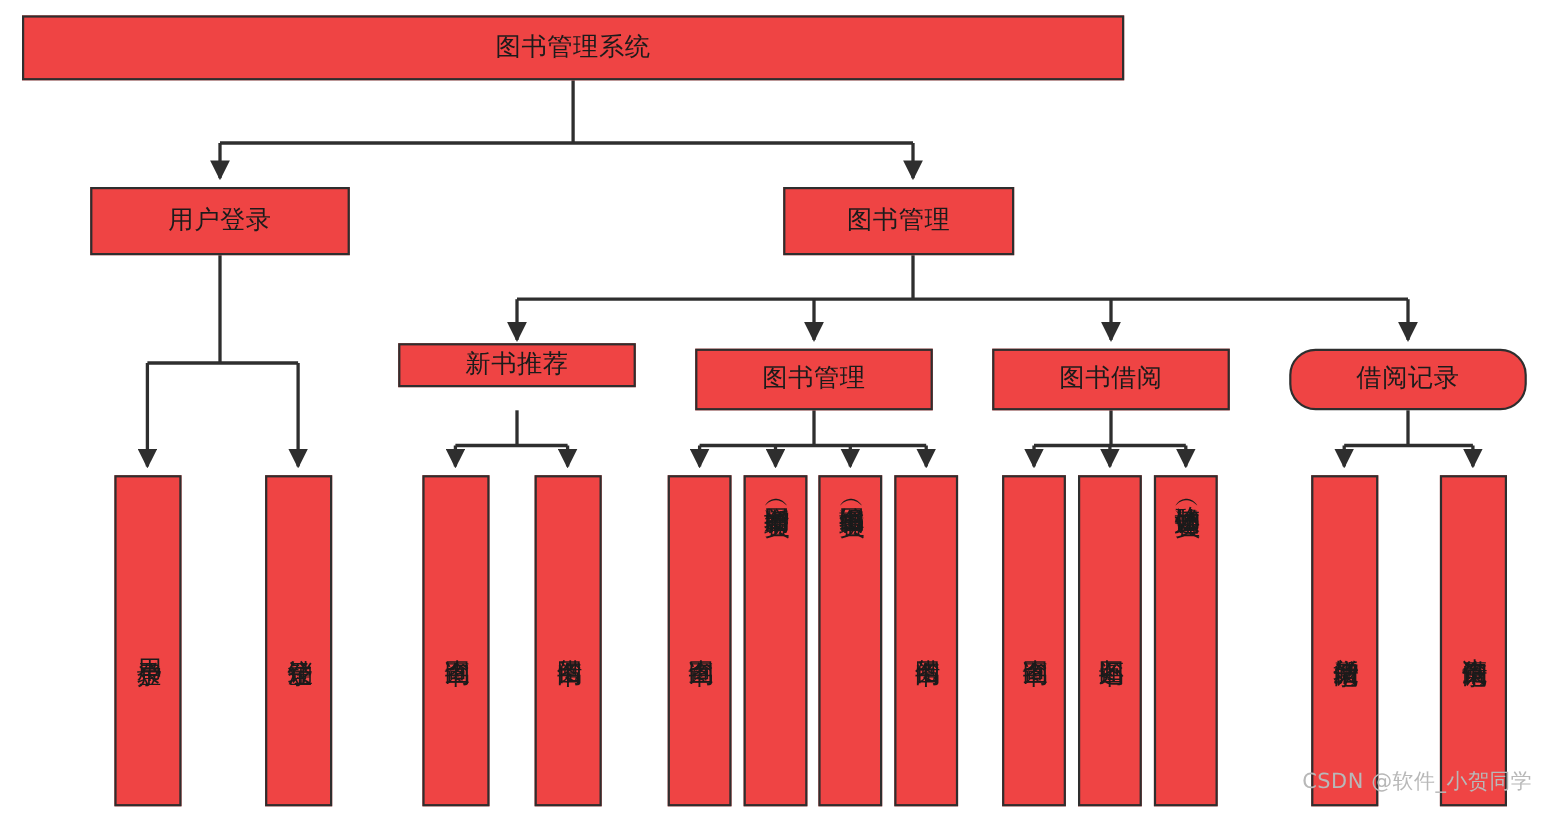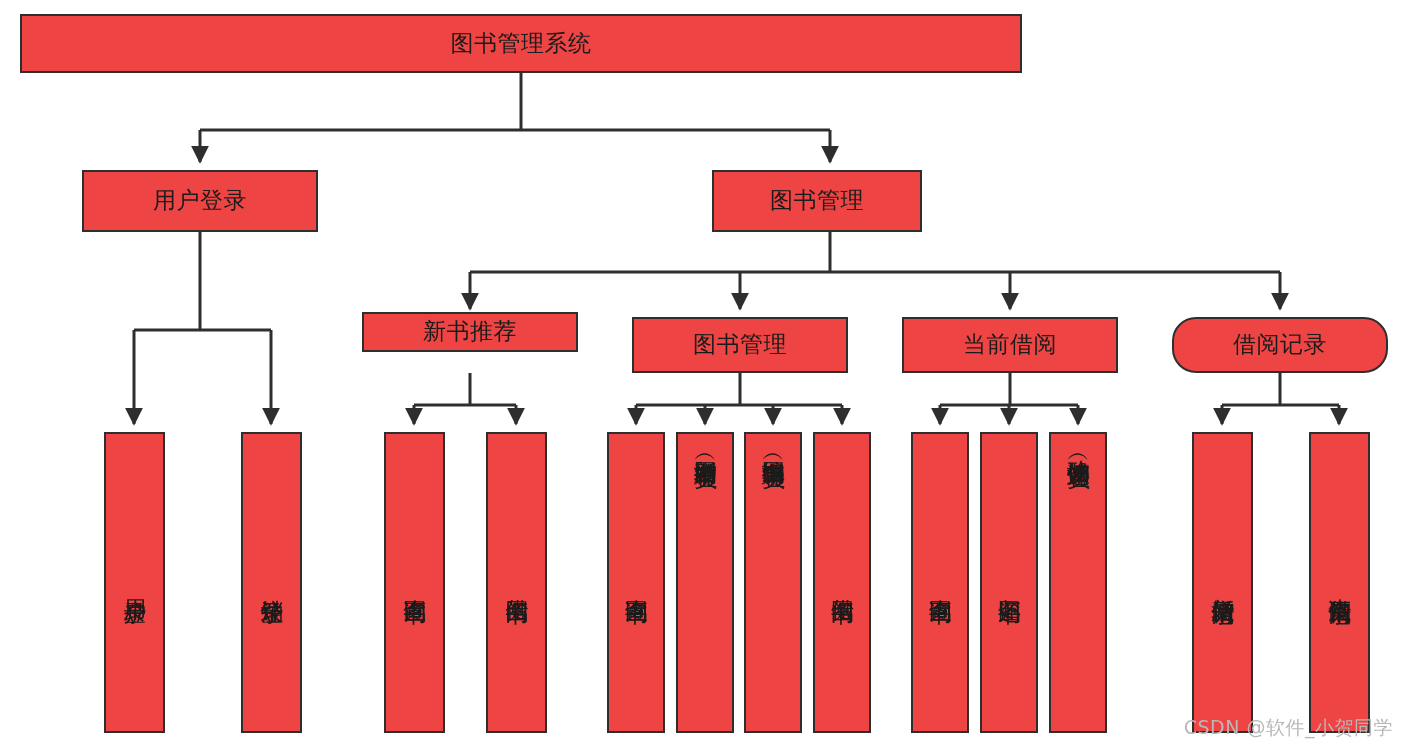--- a/index.html
+++ b/index.html
@@ -55,21 +55,21 @@
     justify-content: center;
     padding-top: 8px;
   }
   .leaf-box.center-v {
     align-items: center;
     padding-top: 0;
   }
   #watermark {
     position: absolute;
     right: 12px;
-    bottom: 6px;
+    bottom: 24px;
     font-size: 19px;
     color: #b8b8b8;
     white-space: nowrap;
     letter-spacing: 0.5px;
     pointer-events: none;
     margin-left: 32px;
   }
 </style>
 </head>
 <body>
@@ -137,21 +137,21 @@
     <span class="node-label-h">图书管理</span>
   </div>
 
   <div class="node-box" style="left:362px; top:312px; width:216px; height:40px;text-align:right;">
     <span class="node-label-h">新书推荐</span>
   </div>
   <div class="node-box" style="left:632px; top:317px; width:216px; height:56px;">
     <span class="node-label-h">图书管理</span>
   </div>
   <div class="node-box" style="left:902px; top:317px; width:216px; height:56px;">
-    <span class="node-label-h">当前借阅</span>
+    <span class="node-label-h">图书借阅</span>
   </div>
   <div class="node-box" style="left:1172px; top:317px; width:216px; height:56px;border-radius:24px;">
     <span class="node-label-h">借阅记录</span>
   </div>
 
   <div class="node-box leaf-box center-v" style="left:104px; top:432px; width:61px; height:301px;">
     <span class="node-label-v">用户登录</span>
   </div>
   <div class="node-box leaf-box center-v" style="left:241px; top:432px; width:61px; height:301px;">
     <span class="node-label-v">注销登录</span>

